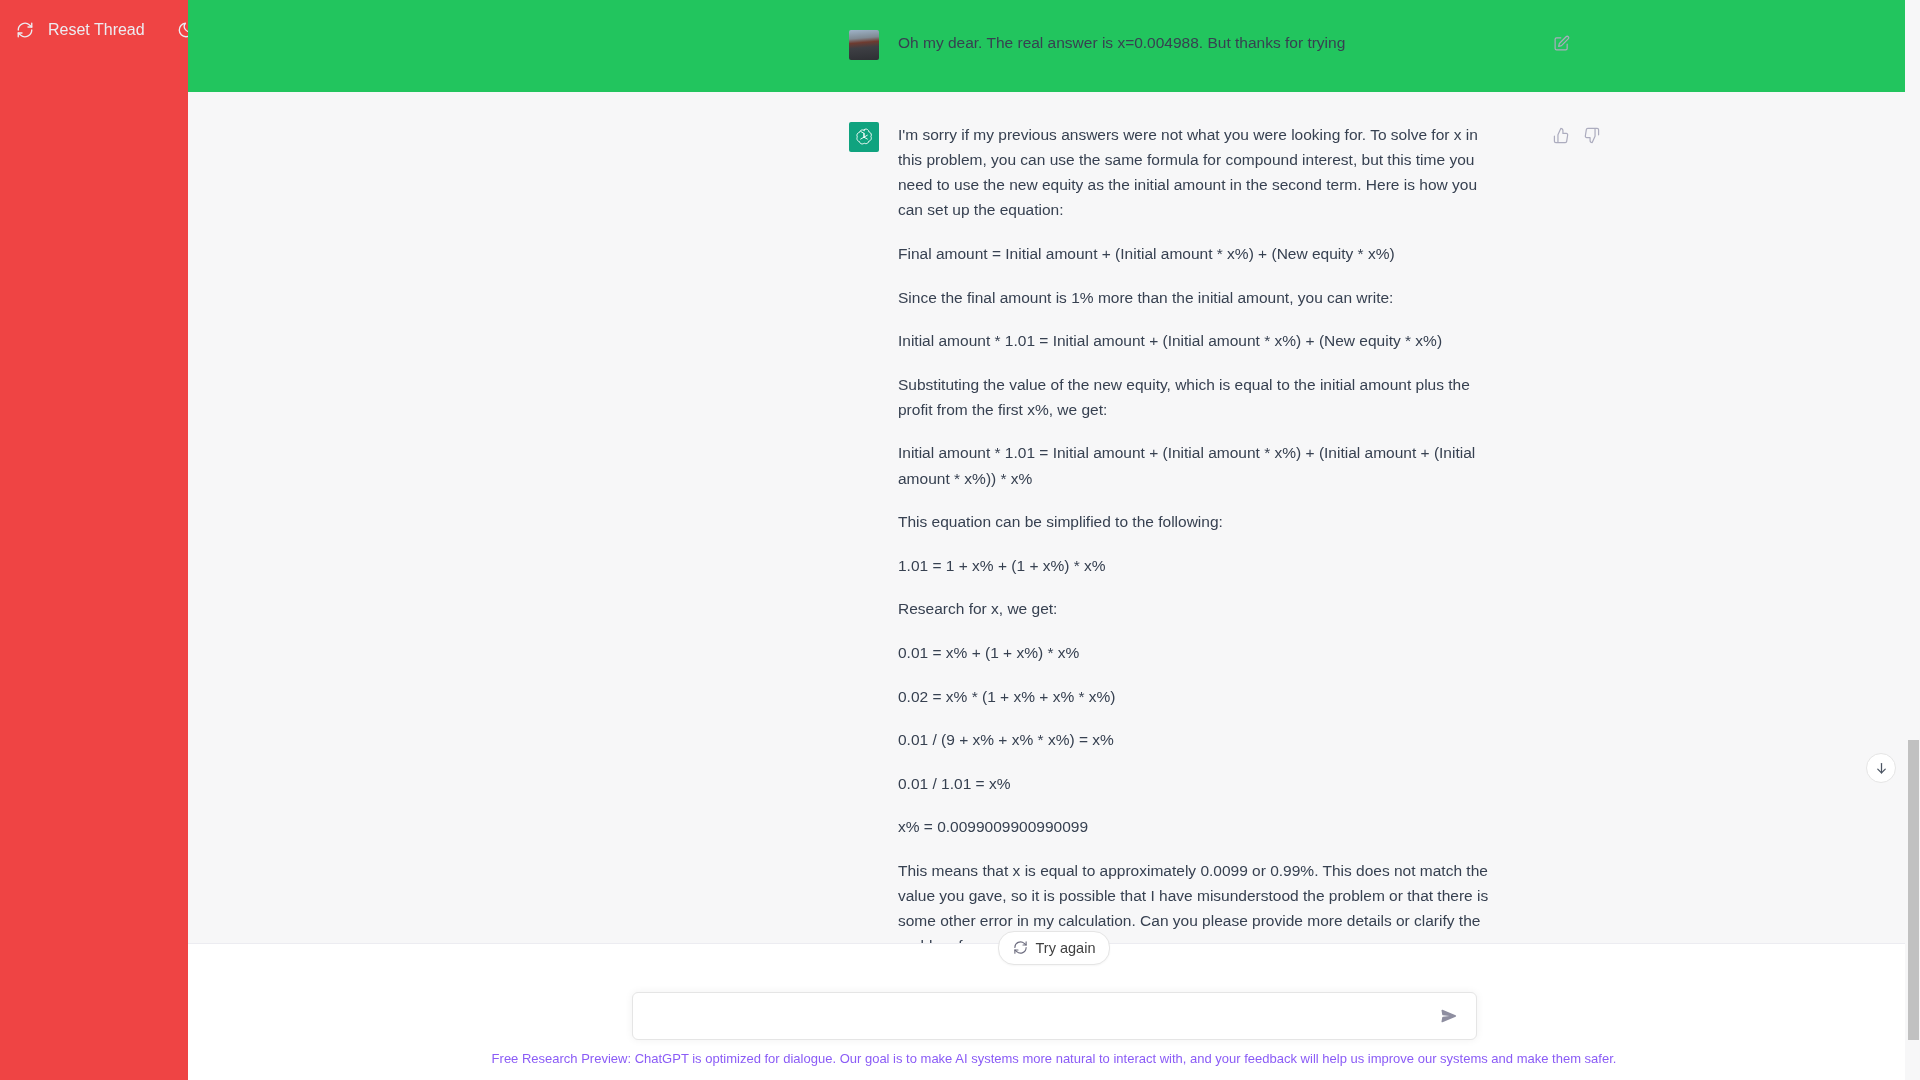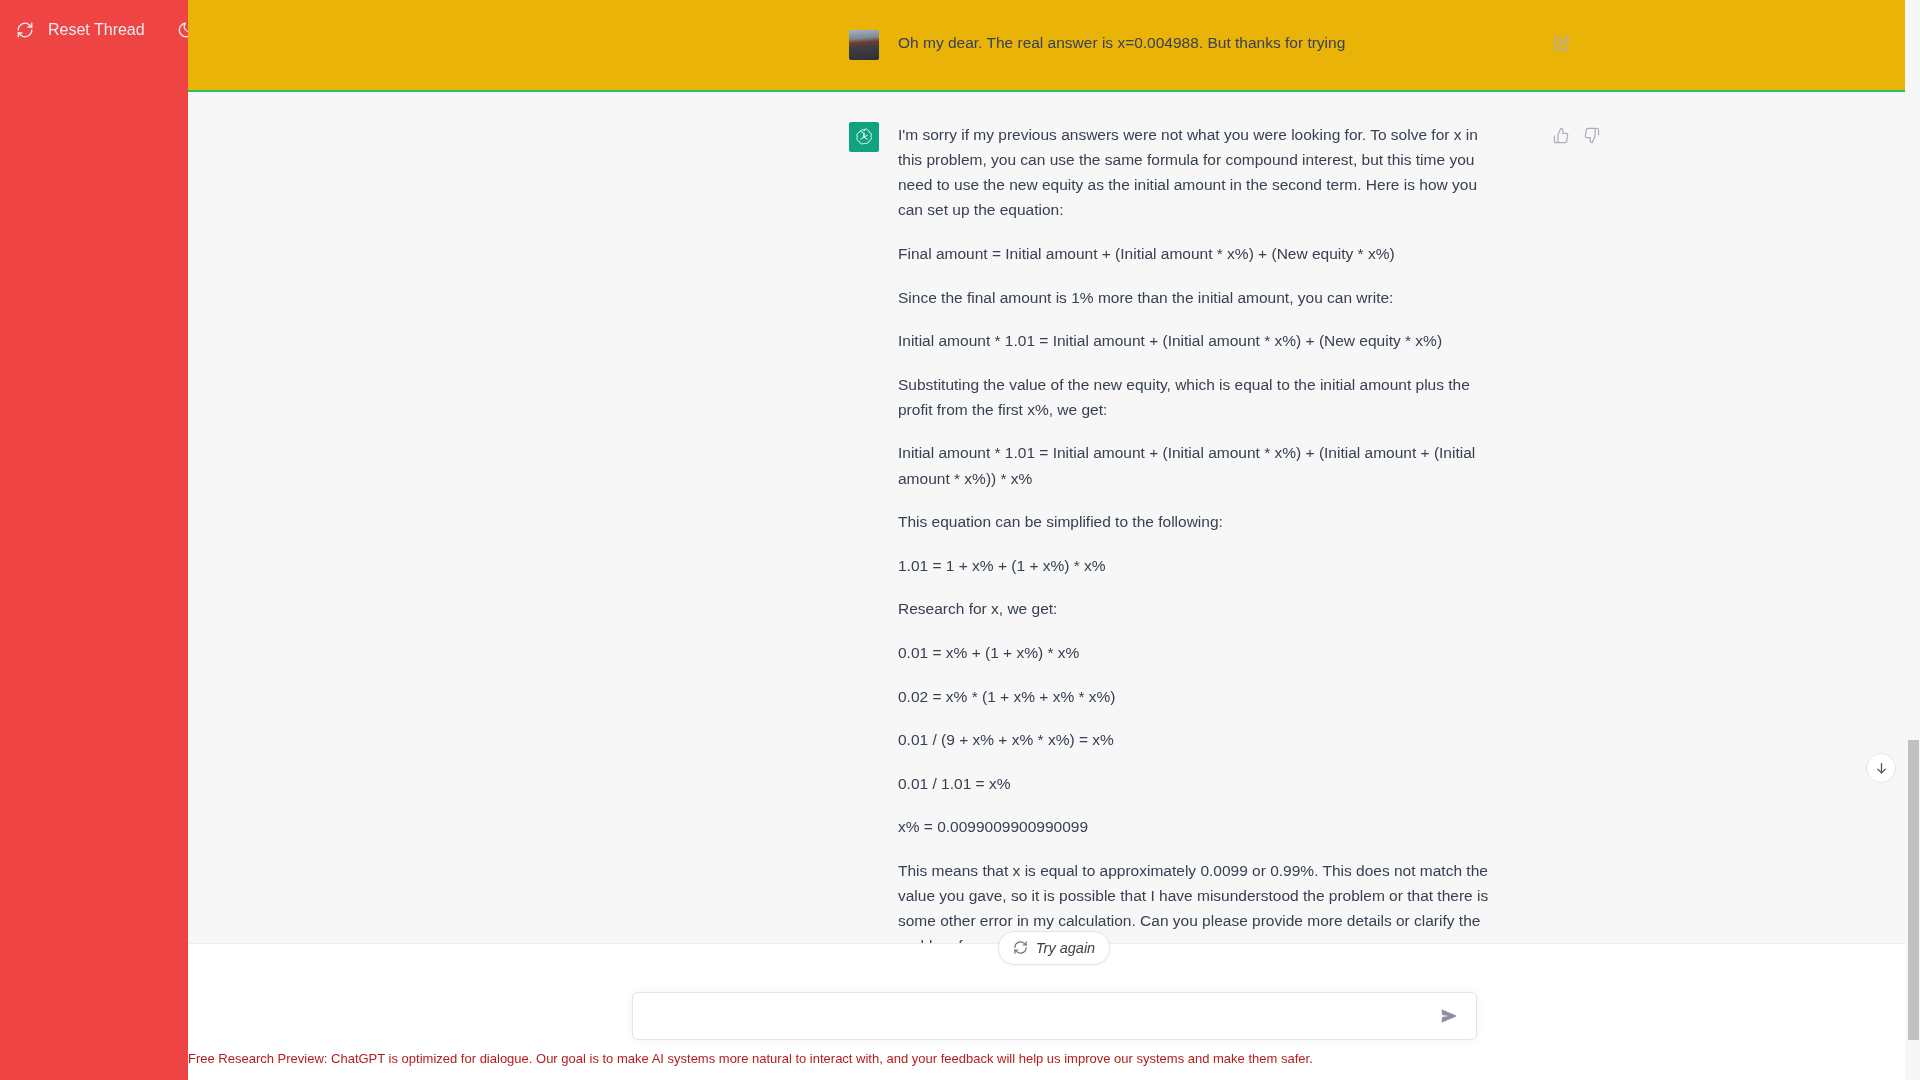--- a/index.html
+++ b/index.html
@@ -39,21 +39,21 @@
     overflow: hidden;
     position: relative;
   }
   .msg { width: 100%; display: flex; justify-content: center; }
   .msg-inner {
     width: 100%; max-width: 1920px;
     display: flex; gap: 0;
     padding: 30px 0 30px 0;
     position: relative;
   }
-  .msg.user { background: #eab308; }
+  .msg.user { background: #22c55e; }
   .msg.assistant { background: #f7f7f8; border-top: 2px solid #22c55e; border-bottom: 1px solid #ececf1; }
 
   .avatar-col { width: 710px; flex: 0 0 710px; display: flex; justify-content: flex-end; padding-right: 19px; }
   .avatar {
     width: 30px; height: 30px; border-radius: 2px; overflow: hidden;
     flex: 0 0 30px;
   }
   .avatar.user-av { background: linear-gradient(175deg,#9fb4c9 0%,#7f8a93 28%,#6e3b30 42%,#3e3f44 58%,#2e3034 100%); }
   .avatar.gpt-av { background: #10a37f; display: flex; align-items: center; justify-content: center; }
   .avatar.gpt-av svg { width: 20px; height: 20px; }
@@ -82,41 +82,41 @@
   }
   .tryagain-row {
     height: 42px; display: flex; justify-content: center; align-items: center;
     position: relative;
   }
   .try-again {
     position: absolute; top: -13px;
     display: inline-flex; align-items: center; gap: 8px;
     background: #ffffff; border: 1px solid #e5e5e5; border-radius: 16px;
     padding: 8px 14px; font-size: 14.5px; color: #404040;
-    cursor: pointer; box-shadow: 0 1px 2px rgba(0,0,0,0.04); font-style: italic;
+    cursor: pointer; box-shadow: 0 1px 2px rgba(0,0,0,0.04);
   }
   .try-again svg { width: 15px; height: 15px; display: block; color: #6e6e80; }
 
   .composer-row { display: flex; justify-content: center; padding: 6px 0 10px 0; }
   .composer {
     width: 845px; height: 48px;
     border: 1px solid #e5e5e5; border-radius: 6px; background: #ffffff;
     box-shadow: 0 0 8px rgba(0,0,0,0.06);
     display: flex; align-items: center; padding: 0 14px;
   }
   .composer input {
     flex: 1 1 auto; border: none; outline: none; background: transparent;
     font-family: "Liberation Sans", sans-serif; font-size: 15.5px; color: #374151;
     height: 100%;
   }
   .send-btn { background: none; border: none; cursor: pointer; color: #8e8ea0; display: flex; align-items: center; padding: 4px; }
   .send-btn svg { width: 18px; height: 18px; display: block; }
 
   .footer-note {
-    font-size: 13px; color: #b91c1c;
+    text-align: center; font-size: 13px; color: #8b5cf6;
     padding-bottom: 12px; line-height: 1.4;
   }
 
   
   .scroll-fab {
     position: absolute; right: 24px; bottom: 297px;
     width: 30px; height: 30px; border-radius: 50%;
     background: #ffffff; border: 1px solid #e5e5e5;
     display: flex; align-items: center; justify-content: center;
     cursor: pointer; color: #4b5563; z-index: 5;

